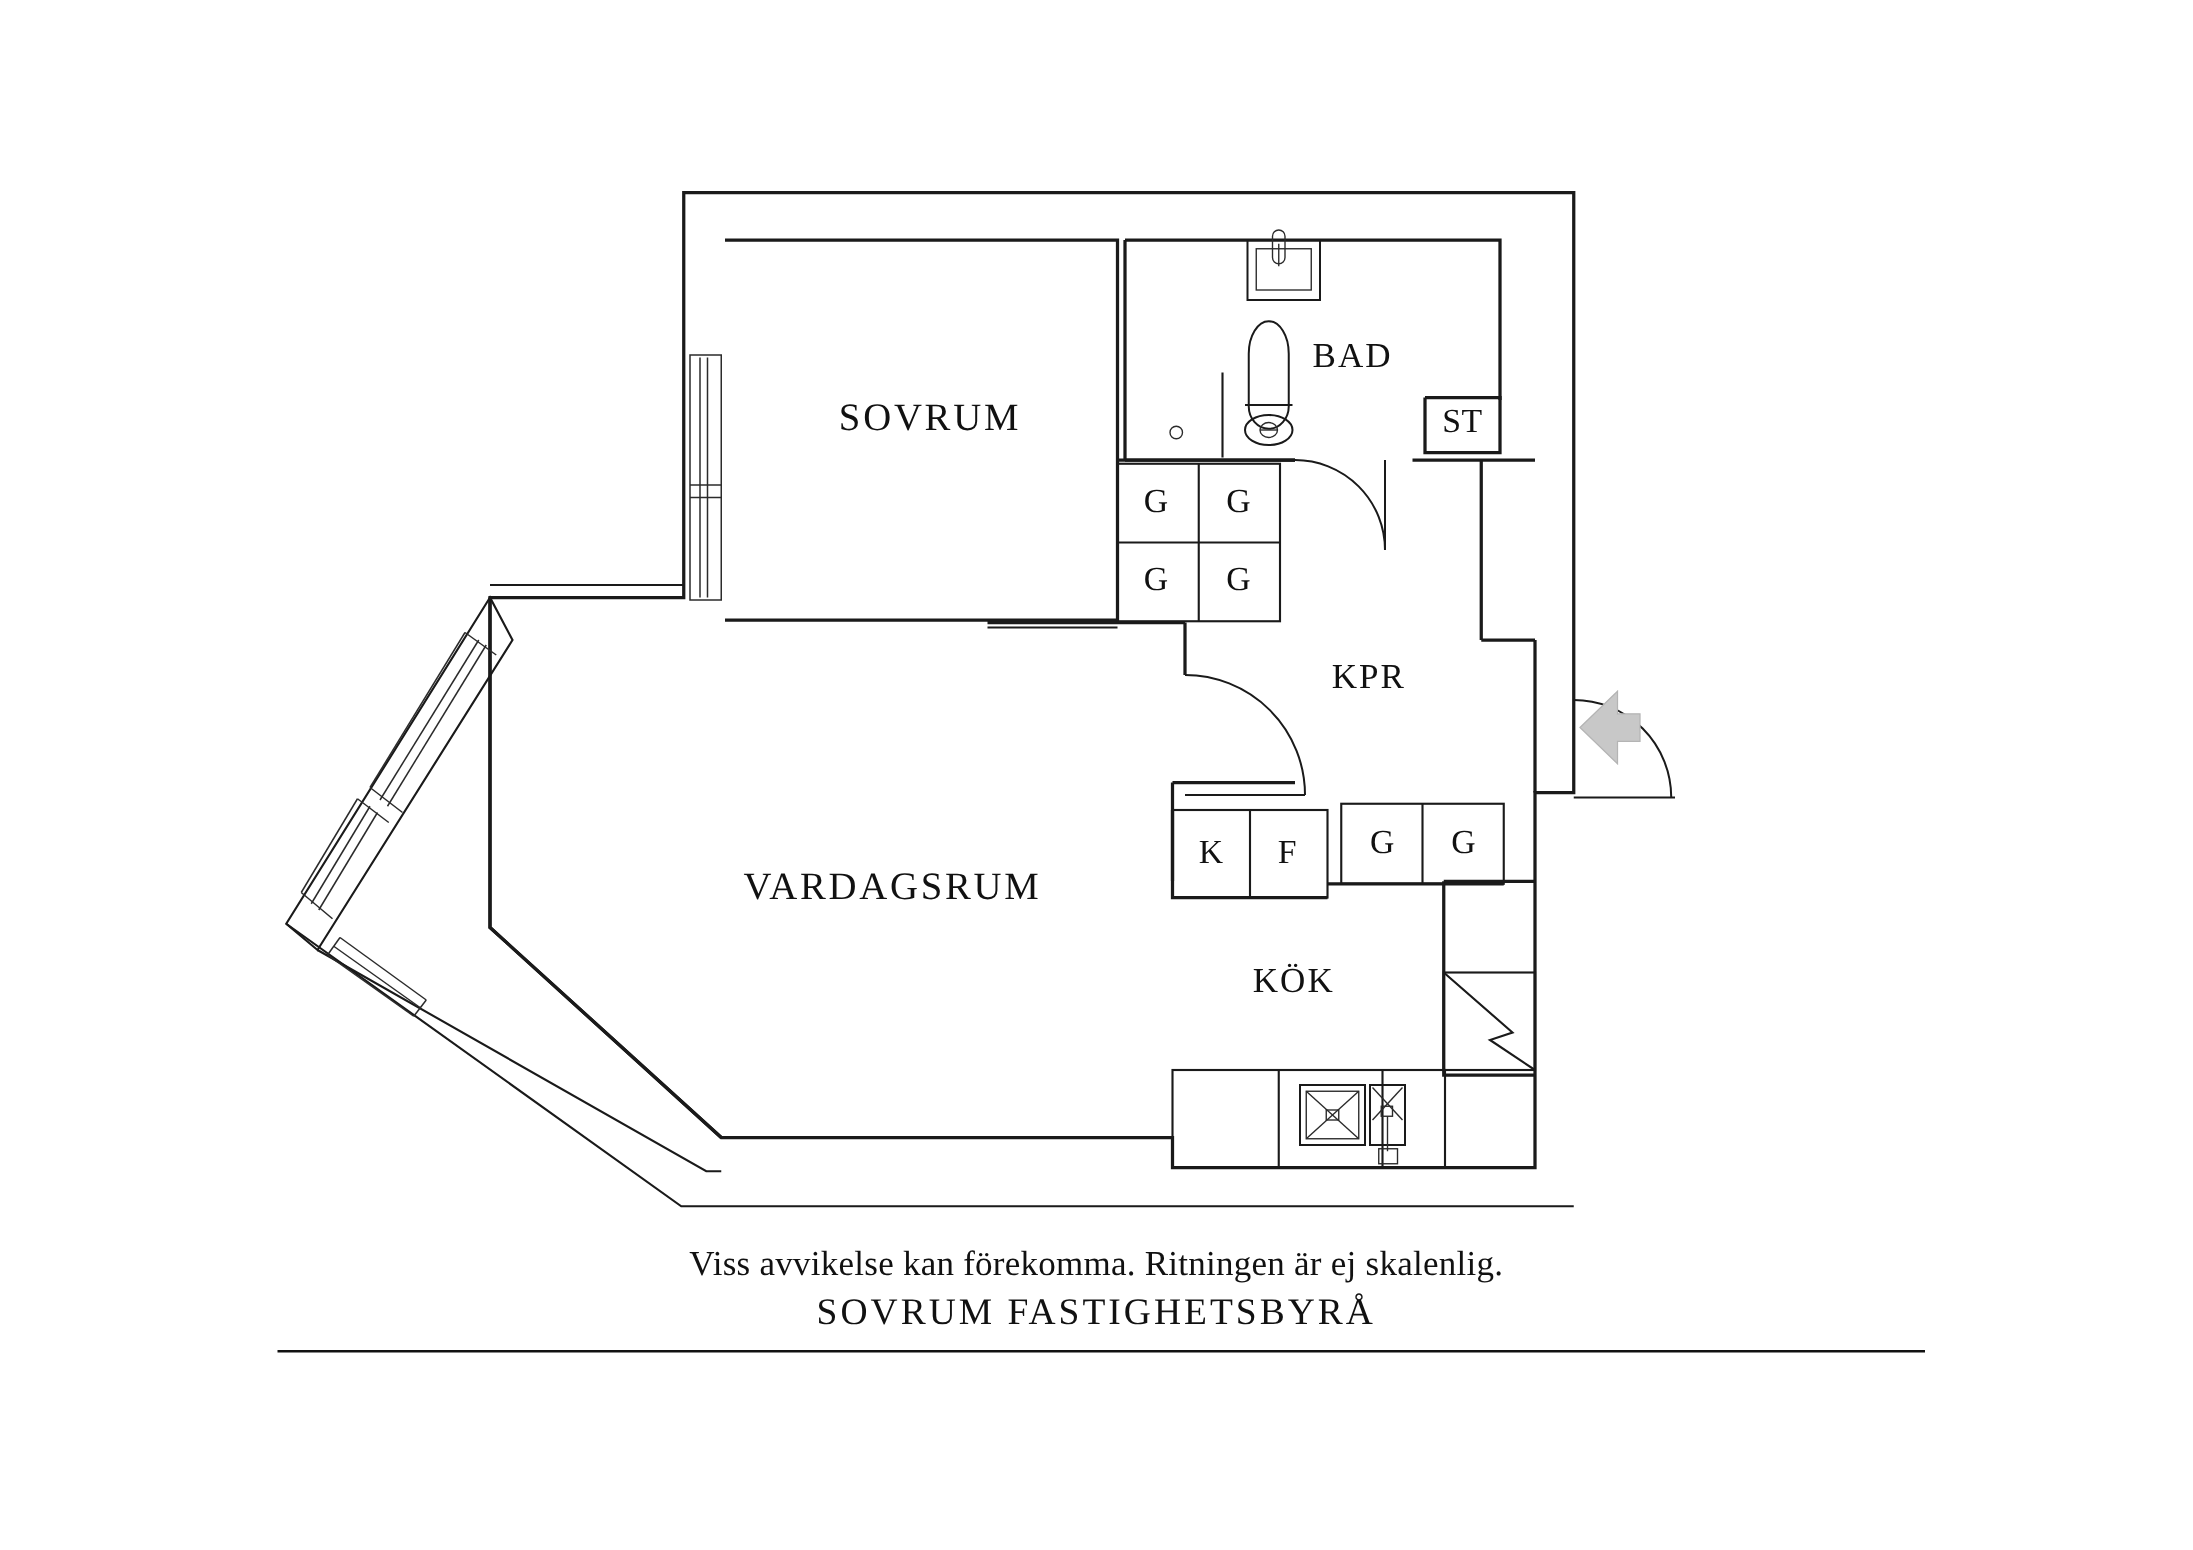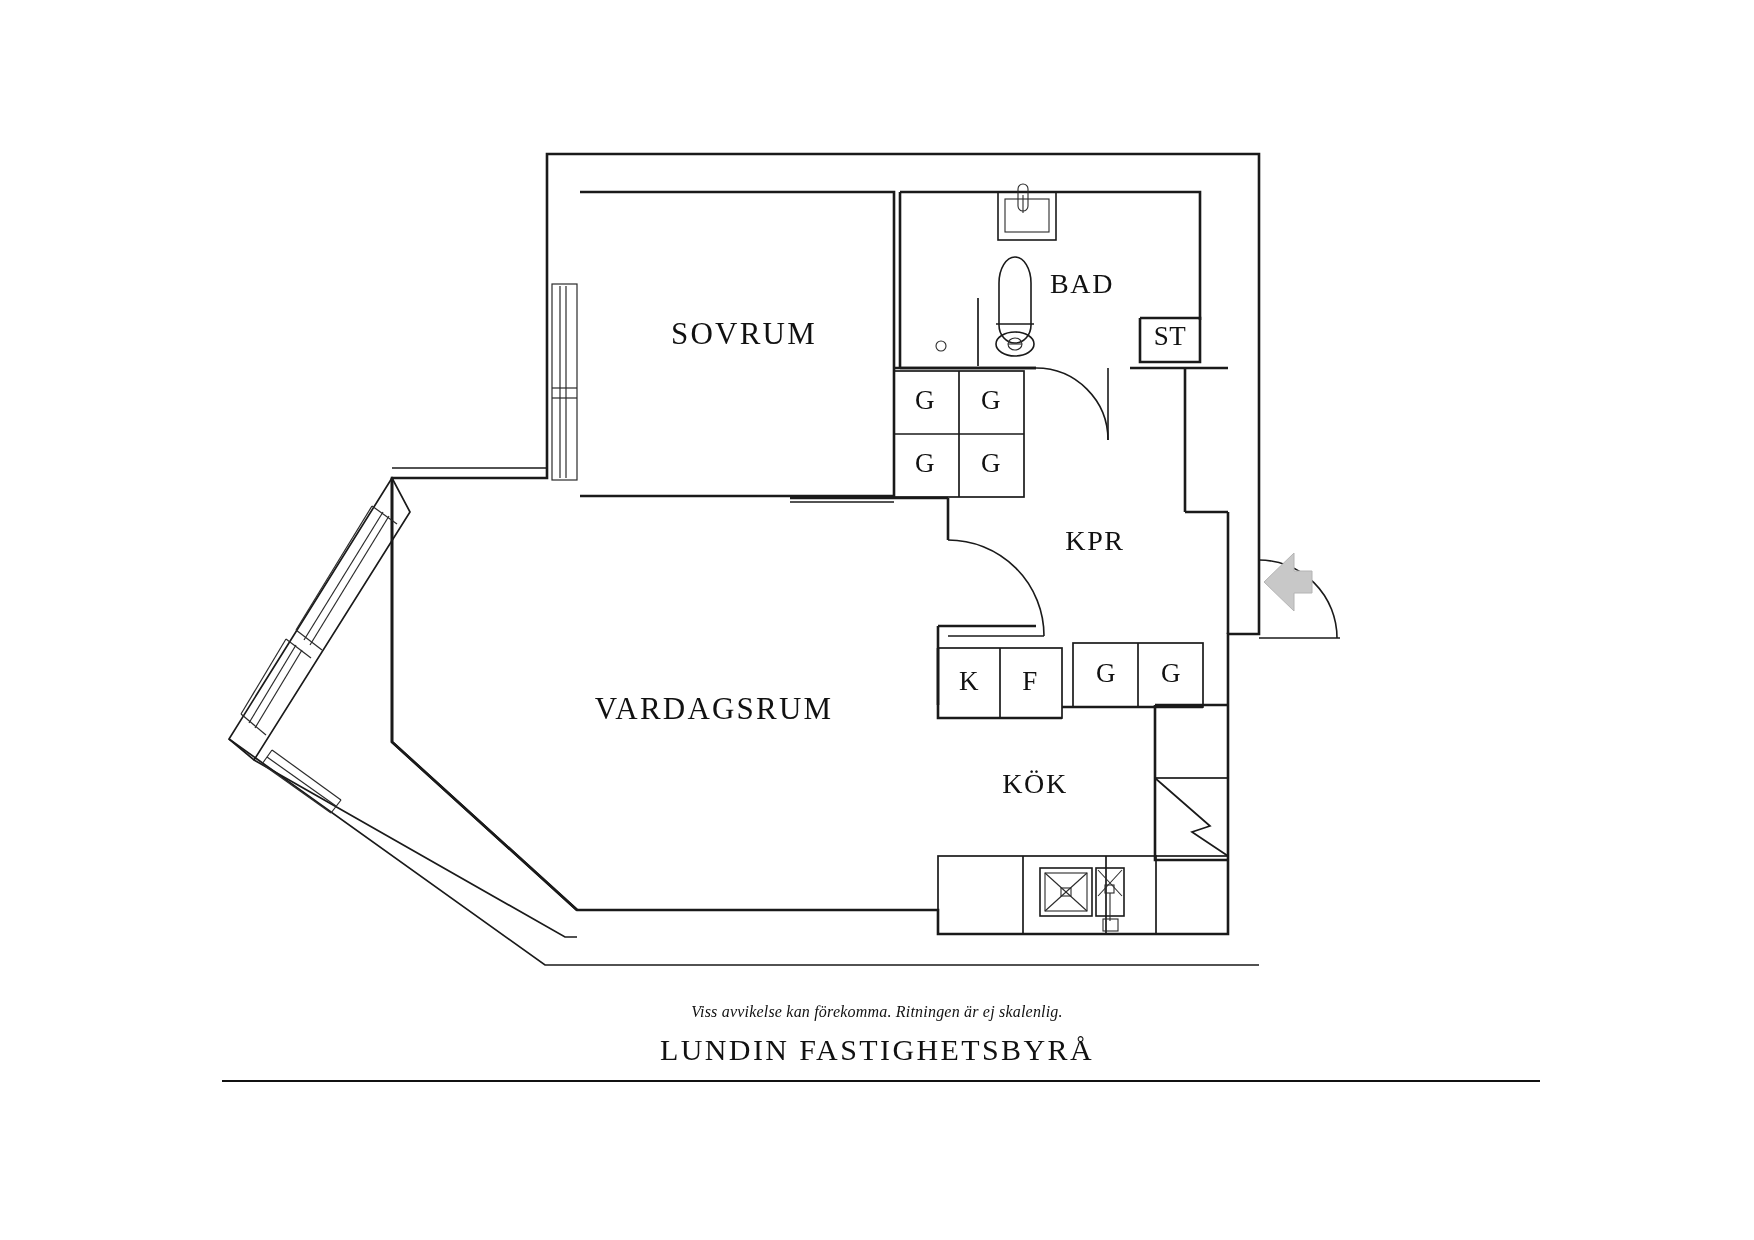--- a/index.html
+++ b/index.html
@@ -86,22 +86,21 @@
   }
   .caption-wrap {
     position: absolute;
     left: 0;
     right: 0;
     top: 995px;
     text-align: center;
   }
   .caption-note {
     font-family: "Liberation Serif", serif;
-    font-style: italic;
-    font-size: 16px;
+    font-size: 28px;
     color: #111111;
     letter-spacing: 0.2px;
     margin: 0;
     padding: 0;
     line-height: 34px;
   }
   .caption-brand {
     font-family: "Liberation Serif", serif;
     font-size: 30px;
     color: #111111;
@@ -292,16 +291,16 @@
     <text class="cab-label" x="1030" y="684">F</text>
     <text class="cab-label" x="1106" y="676">G</text>
     <text class="cab-label" x="1171" y="676">G</text>
 
     <line class="rule" x1="222" y1="1081" x2="1540" y2="1081"></line>
 
   </svg>
 
   <div class="caption-wrap">
     <p class="caption-note">Viss avvikelse kan förekomma. Ritningen är ej skalenlig.</p>
-    <p class="caption-brand">LUNDIN FASTIGHETSBYRÅ</p>
+    <p class="caption-brand">SOVRUM FASTIGHETSBYRÅ</p>
   </div>
 
 </div>
 
 </body></html>

